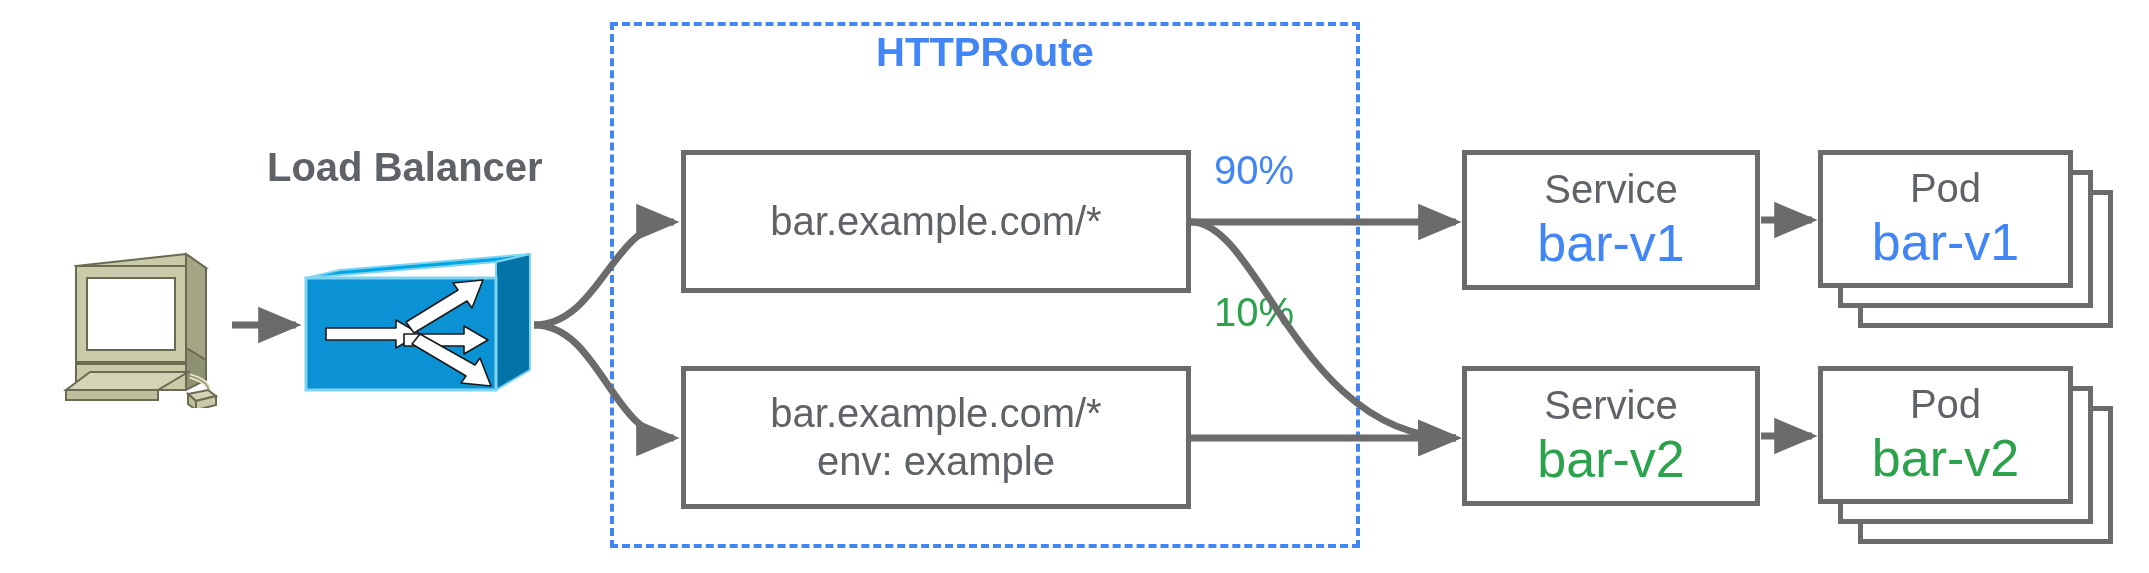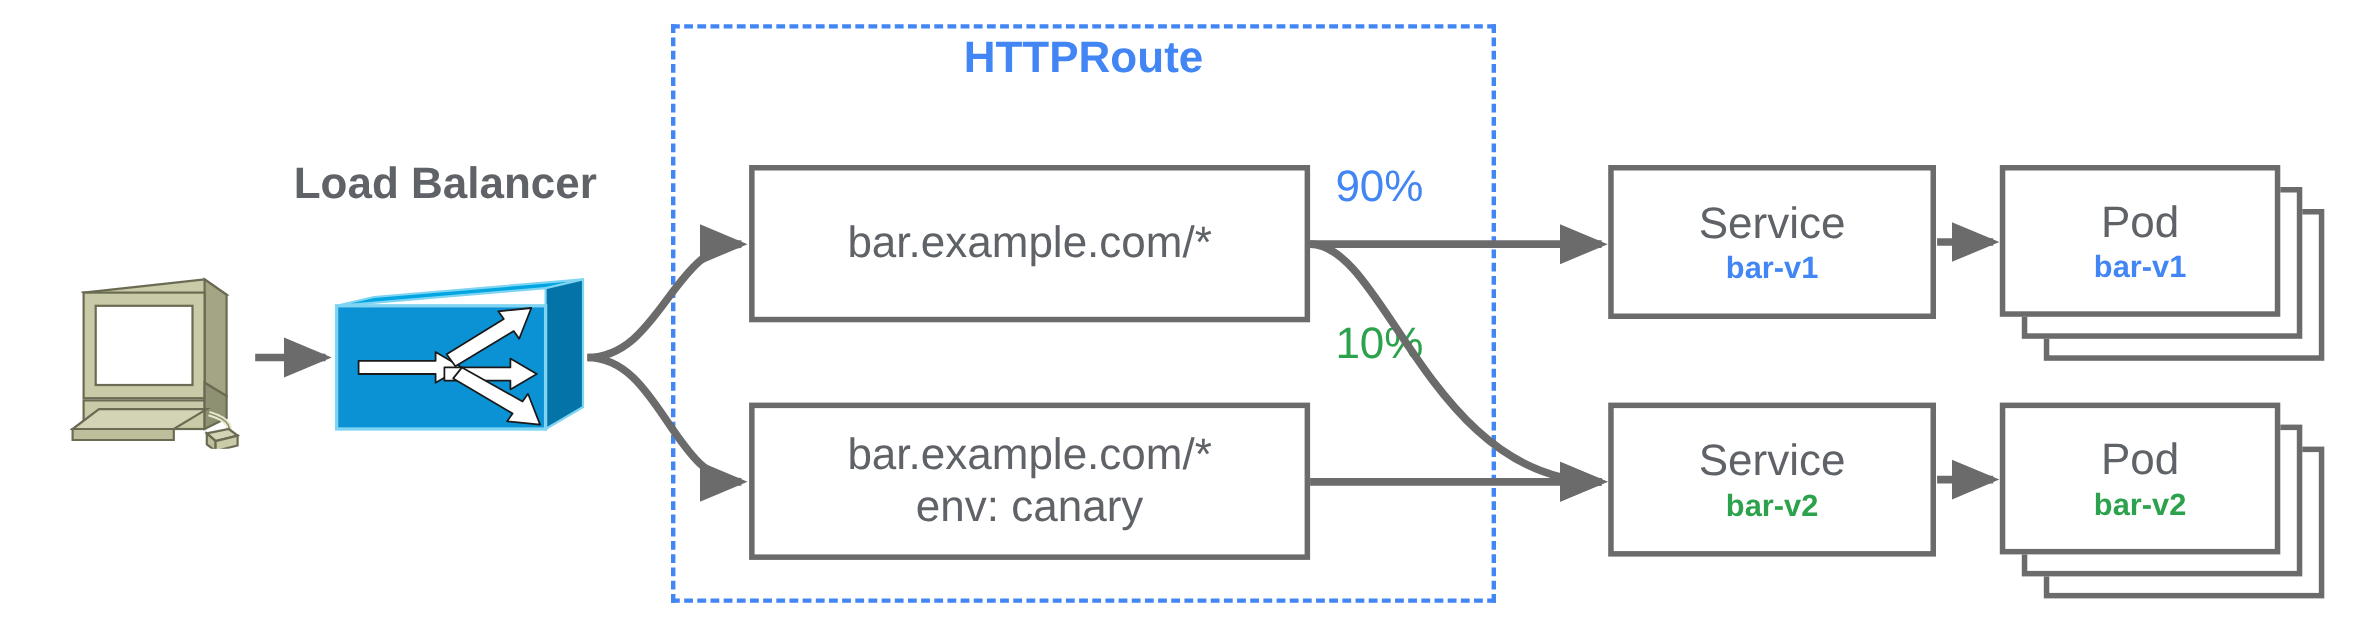--- a/index.html
+++ b/index.html
@@ -5,21 +5,21 @@
   html,body{margin:0;padding:0;background:#ffffff;}
   body{width:2149px;height:573px;overflow:hidden;font-family:"Liberation Sans",sans-serif;}
   #stage{position:relative;width:2149px;height:453px;background:#fff;}
   #svg-layer{position:absolute;left:0;top:0;width:2149px;height:573px;}
   .txt{position:absolute;color:#5f6368;white-space:nowrap;text-align:right;}
   .blue{color:#4285f4;}
   .green{color:#2ca24c;}
   .box{position:absolute;border:5px solid #6b6b6b;background:#fff;box-sizing:border-box;
        display:flex;flex-direction:column;align-items:center;justify-content:center;}
   .box .l1{font-size:40px;color:#5f6368;line-height:1.18;}
-  .box .l2{font-size:28px;font-weight:bold;line-height:1.18;}
+  .box .l2{font-size:52px;font-weight:normal;line-height:1.18;}
   .stack-shadow{position:absolute;border:5px solid #6b6b6b;background:#fff;box-sizing:border-box;}
   .lbl-lb{font-size:40px;font-weight:bold;color:#5f6368;}
   .route-title{font-size:40px;font-weight:bold;text-align:center;line-height:1.22;}
   .pct{font-size:40px;font-weight:normal;}
   .dashed-region{position:absolute;border:4px dashed #4285f4;box-sizing:border-box;background:transparent;}
 </style>
 </head>
 <body>
 
 <div id="stage">
@@ -69,21 +69,21 @@
       </g>
     </svg>
   </div>
 
   <div class="box" style="left:681px;top:150px;width:510px;height:143px;">
     <div class="l1">bar.example.com/*</div>
   </div>
 
   <div class="box" style="left:681px;top:366px;width:510px;height:143px;">
     <div class="l1">bar.example.com/*</div>
-    <div class="l1">env: canary</div>
+    <div class="l1">env: example</div>
   </div>
 
   <div class="txt pct blue" style="left:1214px;top:148px;">90%</div>
   <div class="txt pct green" style="left:1214px;top:290px;">10%</div>
 
   <div class="box" style="left:1462px;top:150px;width:298px;height:140px;">
     <div class="l1">Service</div>
     <div class="l2 blue">bar-v1</div>
   </div>
 

